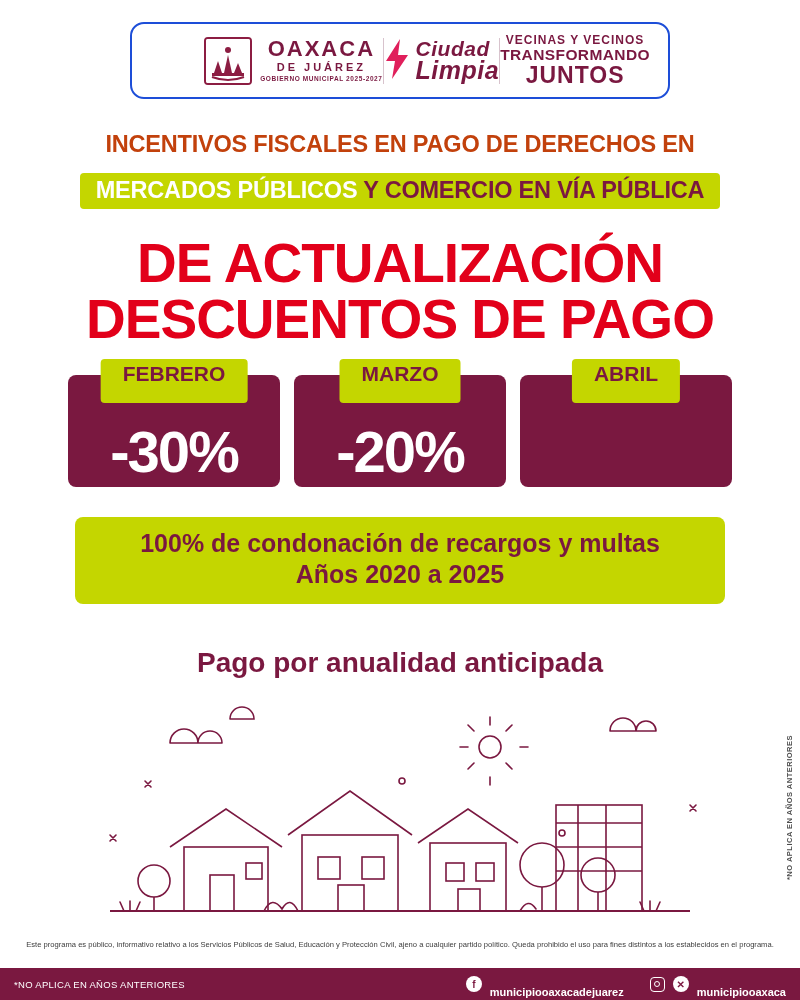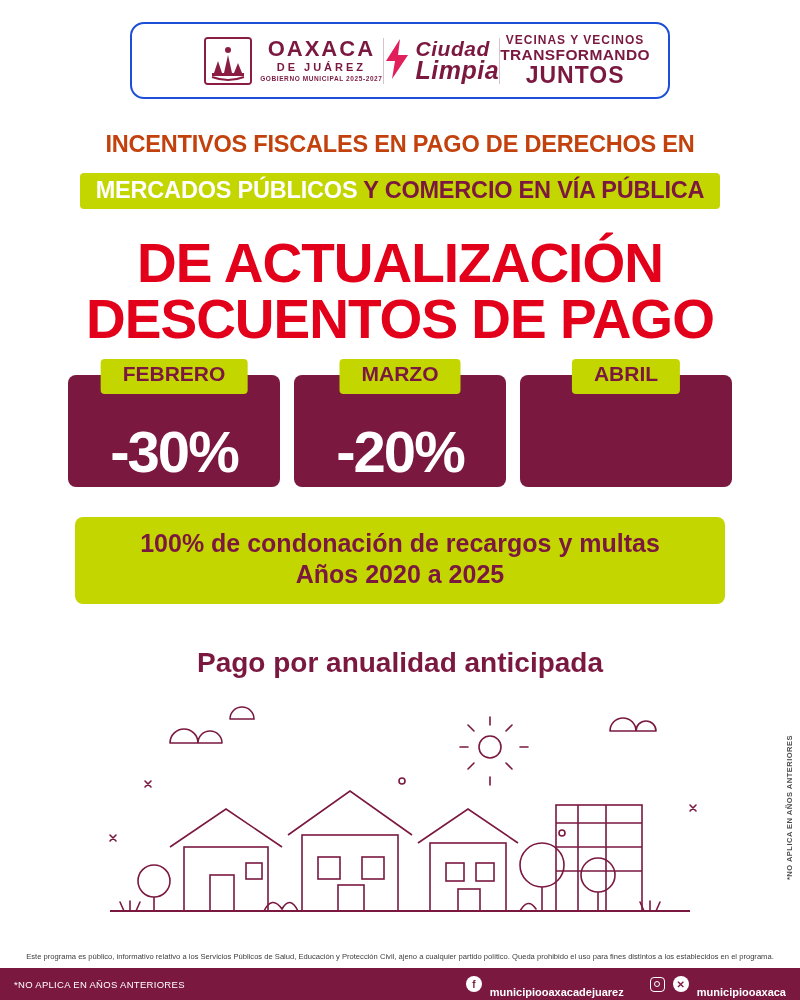--- a/index.html
+++ b/index.html
@@ -118,21 +118,21 @@
   }
   .card .month {
     position: absolute;
     top: -16px;
     left: 50%;
     transform: translateX(-50%);
     background: #c4d600;
     color: #7a1840;
     font-weight: 700;
     font-size: 21px;
-    padding: 3px 22px 8px;
+    padding: 3px 22px 17px;
     border-radius: 4px;
     white-space: nowrap;
   }
   .card .pct {
     color: #ffffff;
     font-weight: 700;
     font-size: 58px;
     line-height: 1;
     letter-spacing: -2px;
   }
@@ -178,21 +178,21 @@
     font-size: 7.5px;
     letter-spacing: .5px;
     color: #4d4d4d;
     font-weight: 700;
   }
 
   
   .legal {
     position: absolute;
     left: 0; right: 0;
-    bottom: 38px;
+    bottom: 50px;
     text-align: center;
     font-size: 7.6px;
     color: #3c3c3c;
     padding: 0 24px;
     line-height: 1.3;
   }
 
   
   .footer {
     position: absolute;

